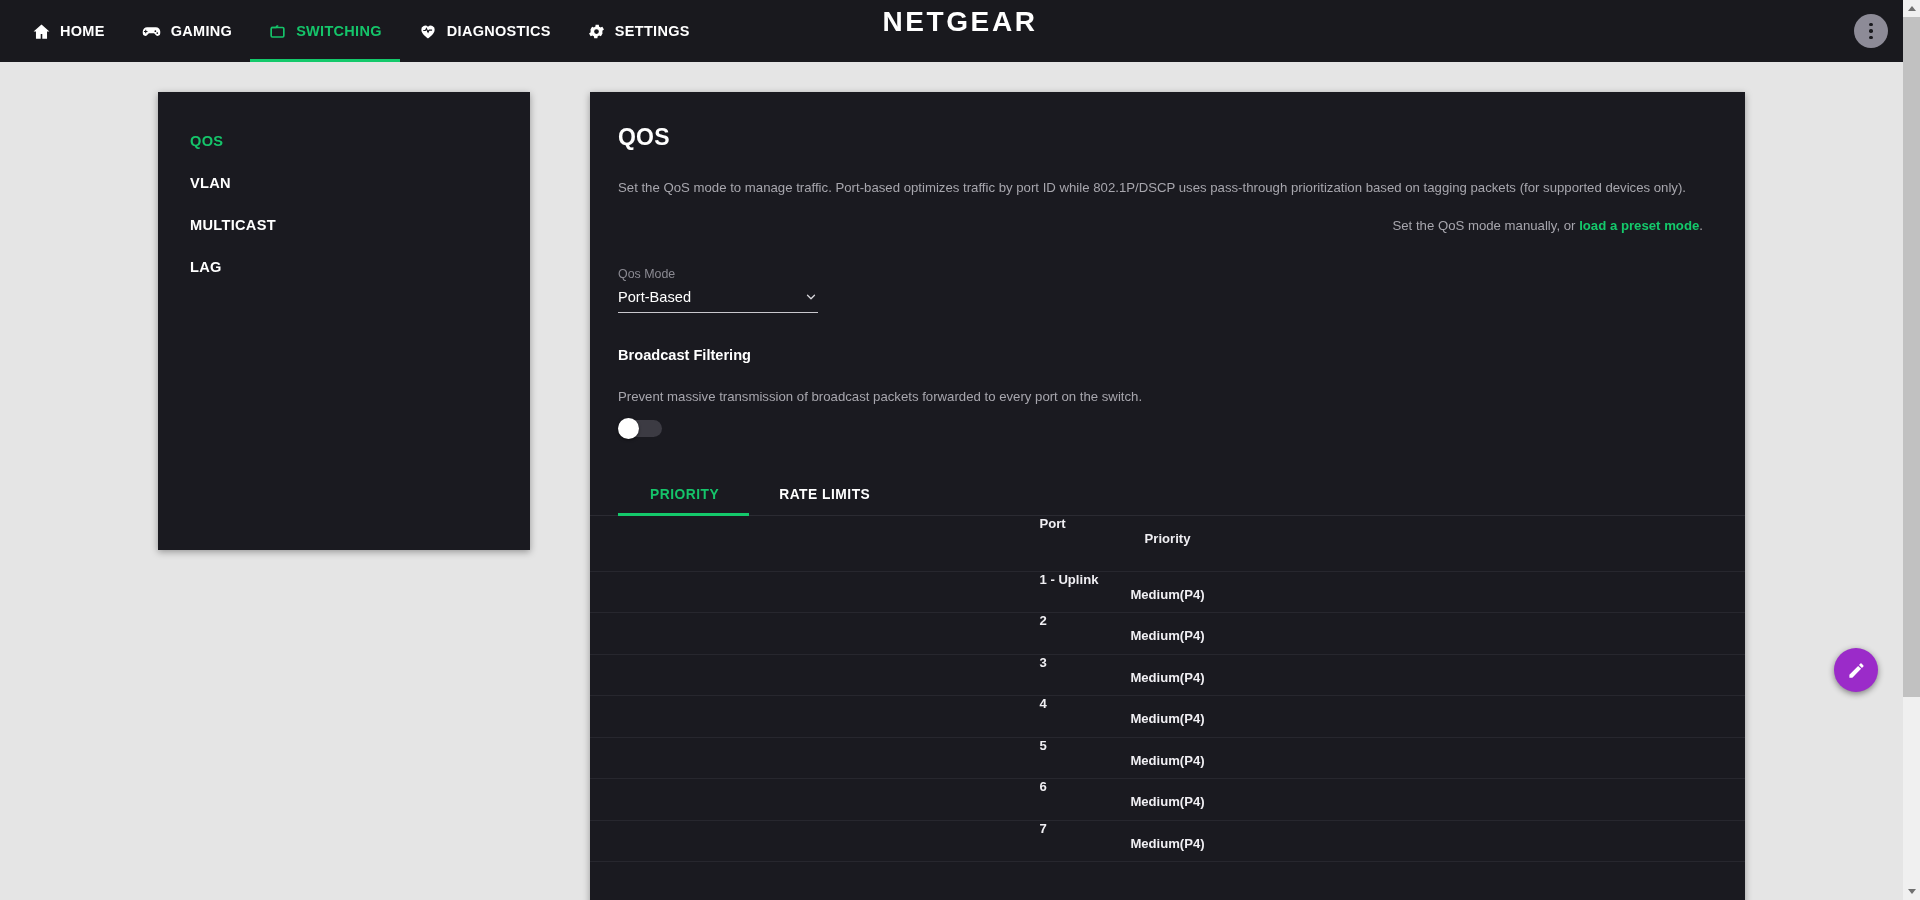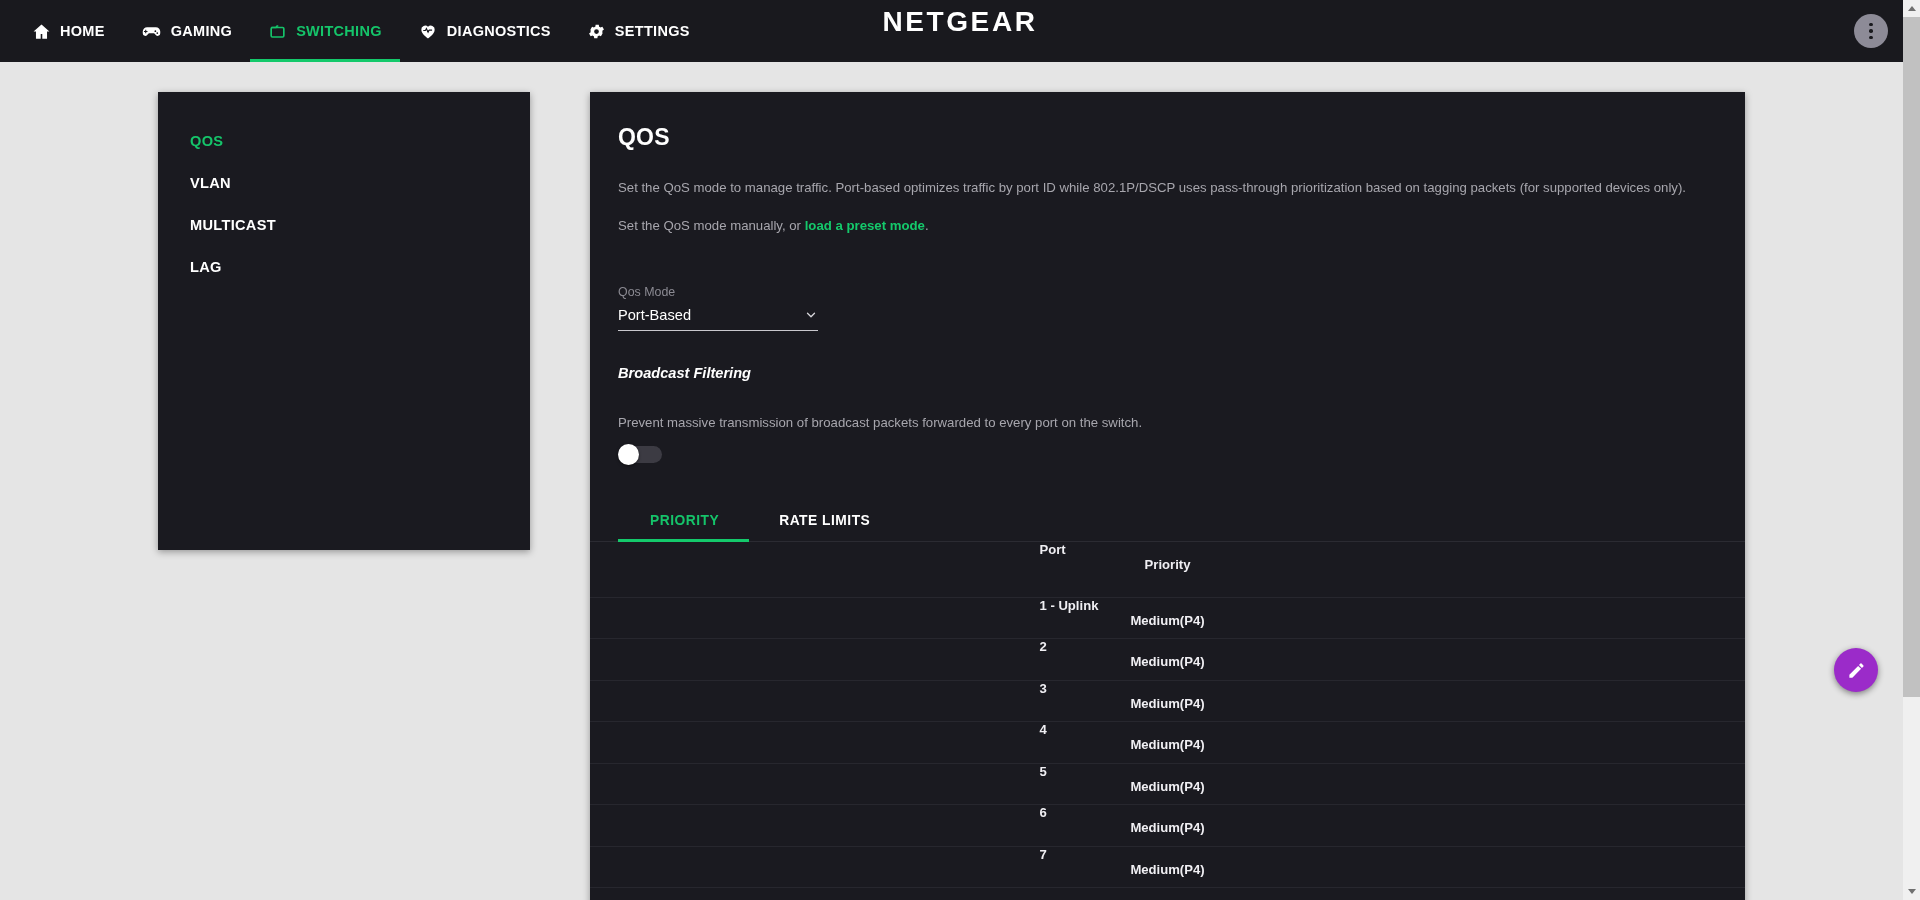--- a/index.html
+++ b/index.html
@@ -142,21 +142,21 @@
     margin-bottom: 26px;
   }
 
   .desc {
     font-size: 13.2px;
     line-height: 1.65;
     color: #a7a6ad;
     max-width: 1085px;
     margin-bottom: 16px;
   }
-  .desc-2 { margin-bottom: 48px; }
+  .desc-2 { margin-bottom: 30px; text-align: right; }
   .link-green { color: #14c96b; font-weight: 700; text-decoration: none; cursor: pointer; }
 
   .field-label {
     font-size: 12.4px;
     color: #8b8a92;
     margin-bottom: 8px;
   }
   .select-wrap {
     width: 200px;
     border-bottom: 1px solid #c9c8cd;
@@ -167,22 +167,21 @@
     cursor: pointer;
     margin-bottom: 34px;
   }
   .select-value { font-size: 14.6px; color: #ffffff; }
   .chev { color: #d8d7dc; display: flex; }
 
   .section-title {
     font-size: 14.6px;
     font-weight: 700;
     color: #ffffff;
-    margin-bottom: 34px;
-    font-style: italic;
+    margin-bottom: 26px;
   }
   .section-desc {
     font-size: 13.2px;
     color: #a7a6ad;
     margin-bottom: 16px;
   }
 
   .toggle {
     width: 44px;
     height: 17px;

